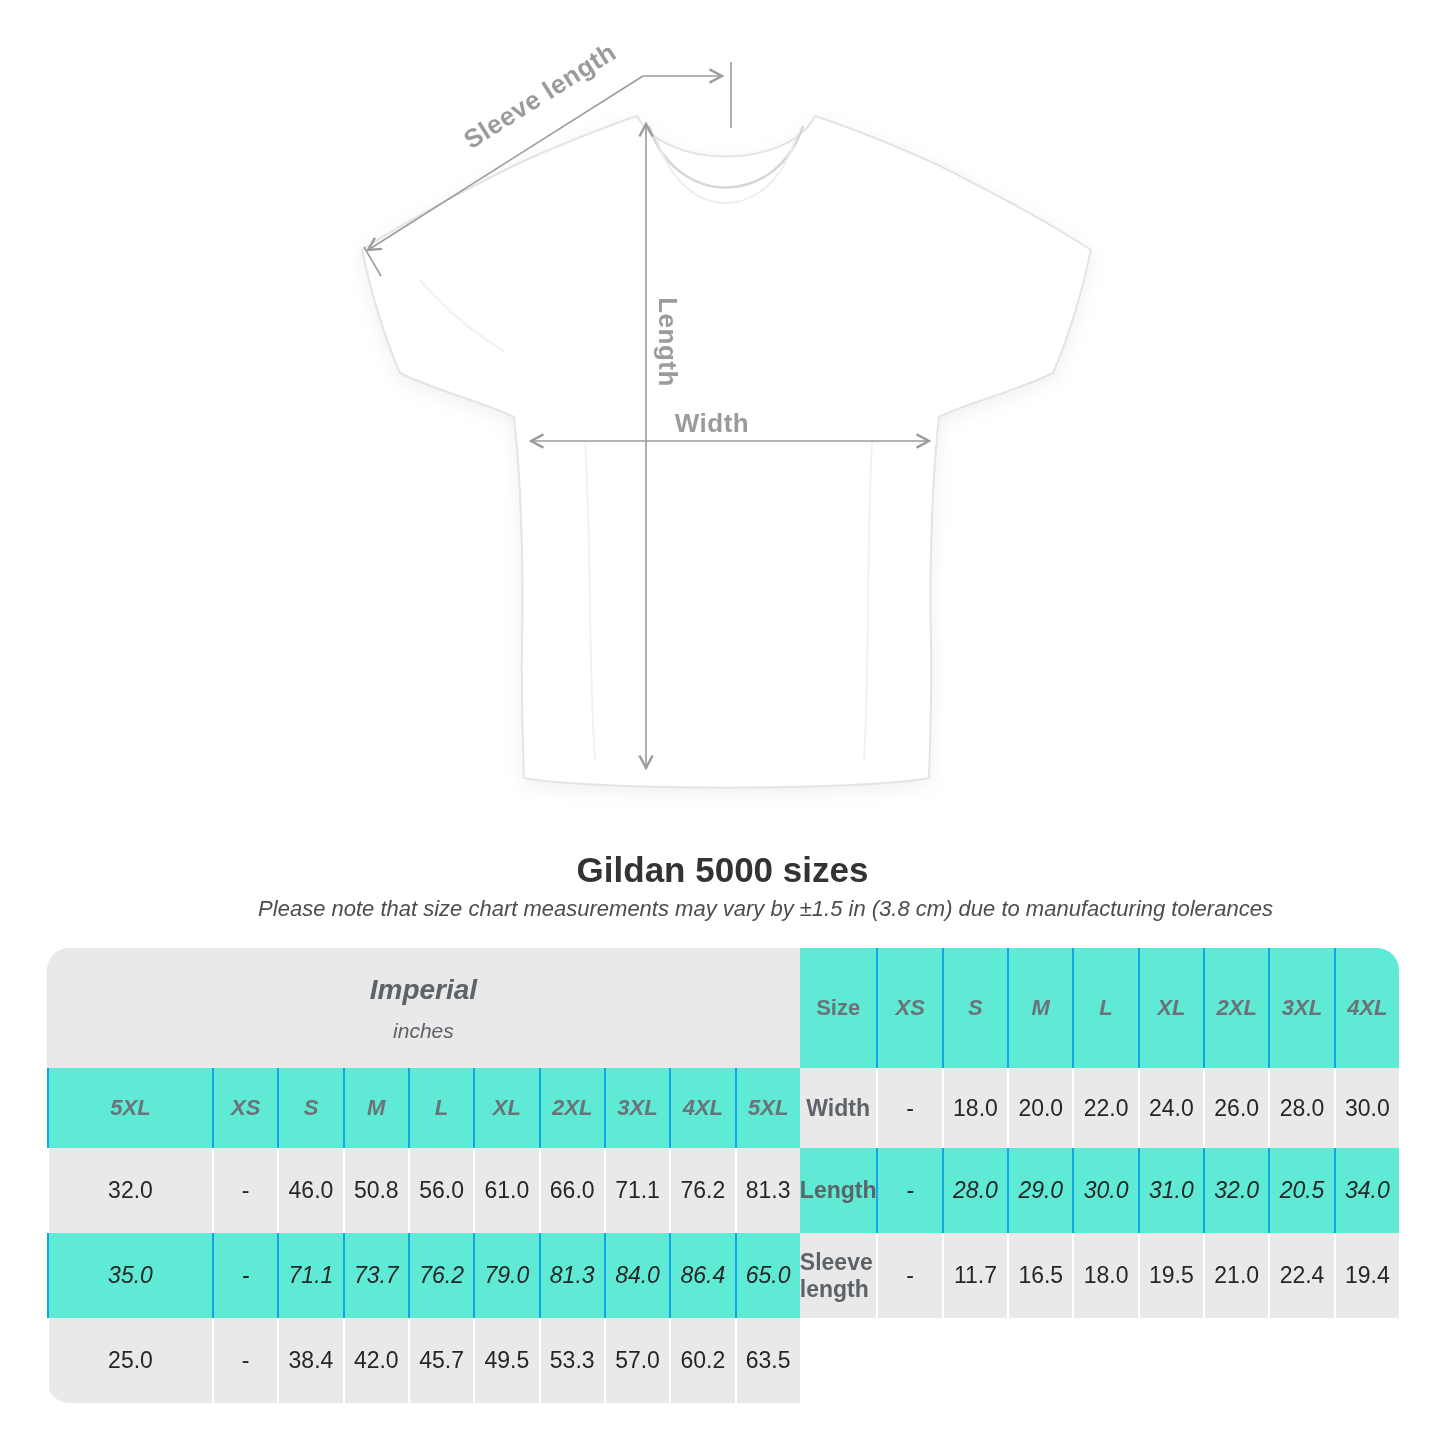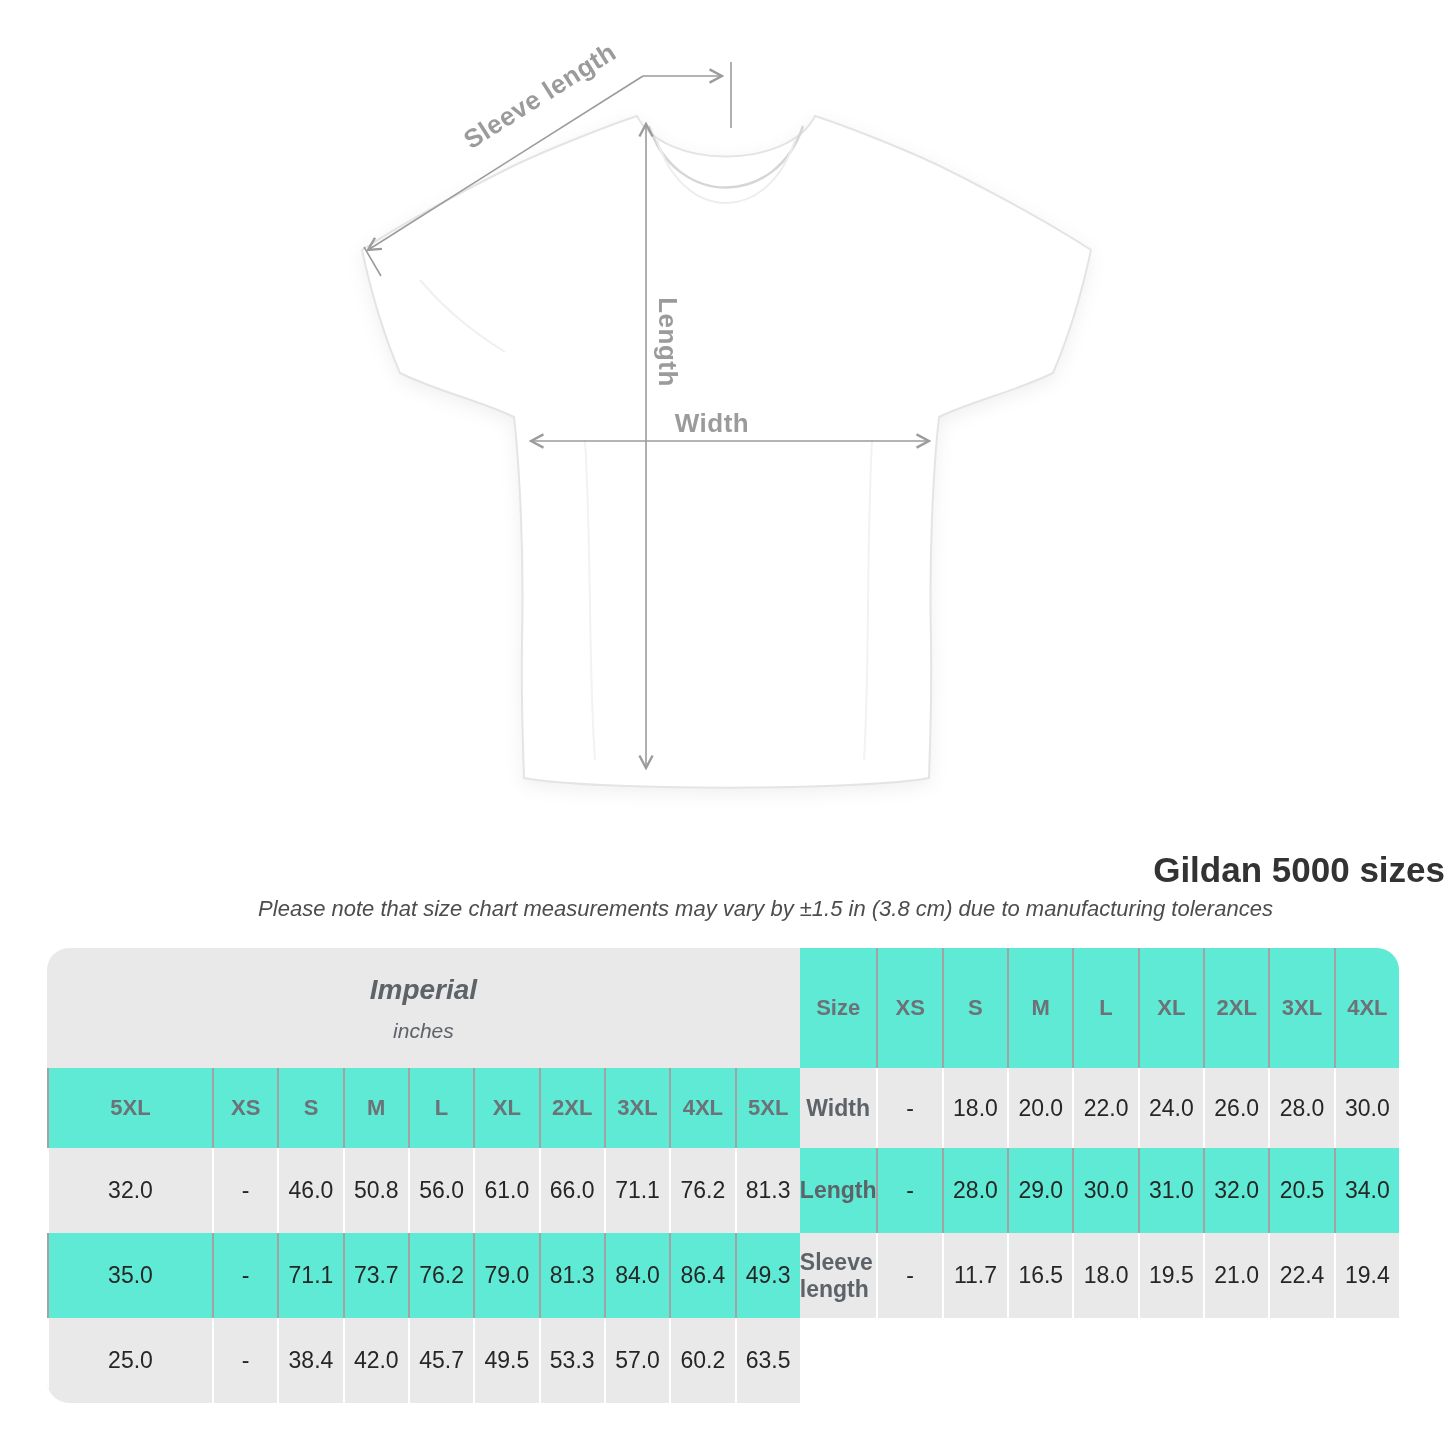--- a/index.html
+++ b/index.html
@@ -10,42 +10,42 @@
   .diagram{position:absolute;left:0;top:0;width:1445px;height:845px;}
   .diagram svg{position:absolute;left:0;top:0;}
   .shirt-body{filter:drop-shadow(0 5px 9px rgba(0,0,0,0.06));}
   .ann-label{position:absolute;color:#9b9b9b;font-weight:bold;font-size:26px;
              white-space:nowrap;letter-spacing:.5px;}
   .lbl-sleeve{left:540px;top:96px;transform:translate(-50%,-50%) rotate(-32.3deg);}
   .lbl-length{left:667px;top:342px;transform:translate(-50%,-50%) rotate(90deg);}
   .lbl-width{left:712px;top:423px;transform:translate(-50%,-50%);}
 
   
-  .chart-title{position:absolute;top:850px;left:0;width:1445px;text-align:right;
+  .chart-title{position:absolute;top:850px;left:0;width:1445px;text-align:center;
                font-size:35px;font-weight:bold;color:#333;}
   .chart-subtitle{position:absolute;top:896px;left:0;width:1445px;text-align:center;
                font-size:22px;font-style:italic;color:#4d4d4d;padding-left:43px;}
 
   
   .size-table{position:absolute;top:948px;left:47px;width:1352px;height:455px;
               border-radius:22px;overflow:hidden;display:grid;
               grid-template-columns:165px repeat(18,1fr);
               grid-template-rows:120px 80px 85px 85px 85px;}
   .cell{display:flex;align-items:center;justify-content:center;}
   .band{background:#e9e9e9;flex-direction:column;gap:13px;grid-row:1;text-align:right;}
   .band-imperial{grid-column:1/11;}
   .band-metric{grid-column:11/20;}
   .g-label{font-size:28px;font-weight:bold;font-style:italic;color:#5d6368;}
   .g-unit{font-size:21px;font-style:italic;color:#5d6368;}
   .hdr{font-weight:bold;font-size:22px;color:#6c7277;}
   .rowlab{font-weight:bold;font-size:23px;color:#5d6368;}
   .val{font-size:23px;color:#262626;}
   .bg-g{background:#e9e9e9;}
   .bg-w{background:#5eead4;}
-  .sep-l{border-left:2px solid #a3a3a3;} 
+  .sep-l{border-left:2px solid #0ea5e9;font-style:italic;} 
   .sep-w{border-left:2px solid #ffffff;} 
 </style>
 </head>
 <body>
 
 <div class="page">
 
   <div class="diagram">
     <svg width="1445" height="845" viewBox="0 0 1445 845">
       <defs>
@@ -153,21 +153,21 @@
     <div class="cell val bg-w sep-l">34.0</div>
     <div class="cell val bg-w sep-l">35.0</div>
     <div class="cell val bg-w sep-l">-</div>
     <div class="cell val bg-w sep-l">71.1</div>
     <div class="cell val bg-w sep-l">73.7</div>
     <div class="cell val bg-w sep-l">76.2</div>
     <div class="cell val bg-w sep-l">79.0</div>
     <div class="cell val bg-w sep-l">81.3</div>
     <div class="cell val bg-w sep-l">84.0</div>
     <div class="cell val bg-w sep-l">86.4</div>
-    <div class="cell val bg-w sep-l">49.3</div>
+    <div class="cell val bg-w sep-l">65.0</div>
 
     <div class="cell rowlab bg-g">Sleeve length</div>
     <div class="cell val bg-g sep-w">-</div>
     <div class="cell val bg-g sep-w">11.7</div>
     <div class="cell val bg-g sep-w">16.5</div>
     <div class="cell val bg-g sep-w">18.0</div>
     <div class="cell val bg-g sep-w">19.5</div>
     <div class="cell val bg-g sep-w">21.0</div>
     <div class="cell val bg-g sep-w">22.4</div>
     <div class="cell val bg-g sep-w">19.4</div>

